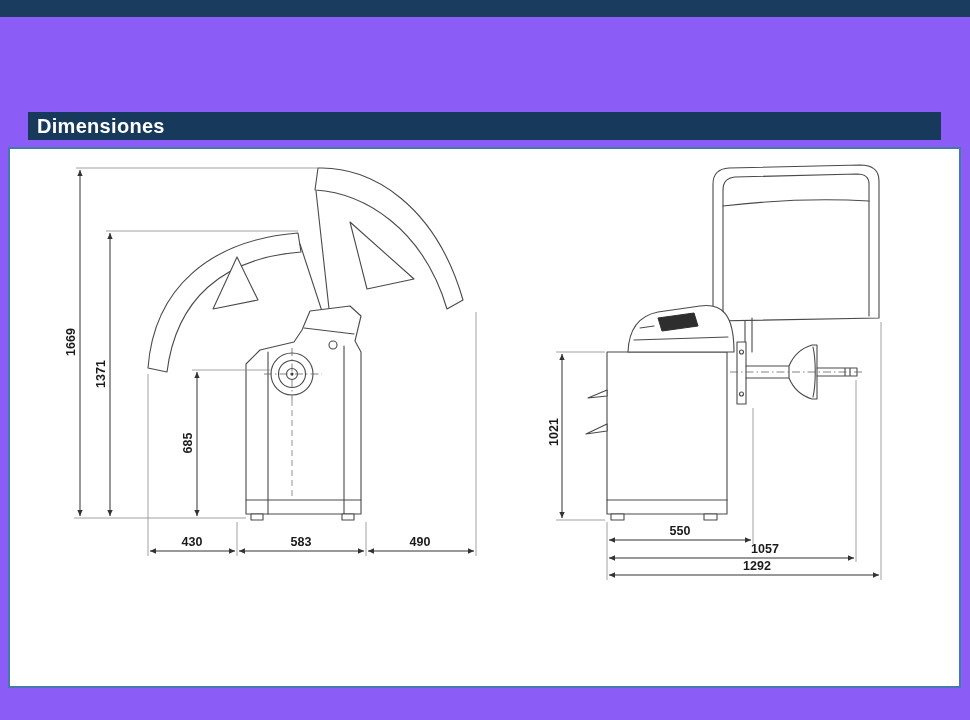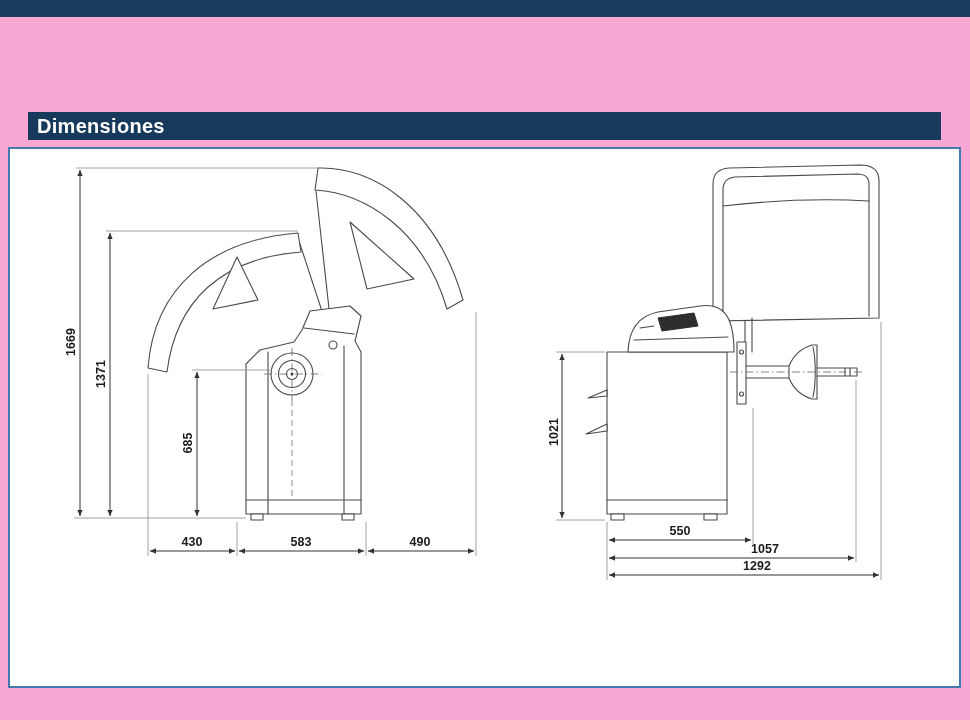--- a/index.html
+++ b/index.html
@@ -1,17 +1,17 @@
 <!DOCTYPE html>
 <html><head>
 <meta charset="utf-8">
 <style>
   html,body{margin:0;padding:0;background:#ffffff;}
   body{width:970px;height:720px;font-family:"Liberation Sans",sans-serif;}
-  .page{position:relative;width:970px;height:720px;background:#f9a8d4;overflow:hidden;}
+  .page{position:relative;width:970px;height:720px;background:#8b5cf6;overflow:hidden;}
   .top-strip{position:absolute;left:0;top:0;width:970px;height:17px;background:#1a3c5e;}
   .title-bar{position:absolute;left:28px;top:112px;width:913px;height:28px;background:#16395c;color:#ffffff;display:flex;align-items:center;}
   .title-bar .title-text{font-size:20px;font-weight:bold;padding-left:9px;letter-spacing:.3px;}
   .content-box{position:absolute;left:8px;top:147px;width:949px;height:537px;border:2px solid #4579ad;background:#ffffff;}
   svg.diagram{position:absolute;left:0;top:0;width:970px;height:720px;}
   .ml{stroke:#4a4a4a;stroke-width:1.1;fill:none;stroke-linejoin:round;stroke-linecap:round;}
   .mf{stroke:#4a4a4a;stroke-width:1.1;fill:#ffffff;stroke-linejoin:round;}
   .dk{stroke:#2e2e2e;stroke-width:1;fill:#2e2e2e;}
   .ext{stroke:#8a8a8a;stroke-width:0.8;fill:none;}
   .diml{stroke:#333333;stroke-width:1;fill:none;}

